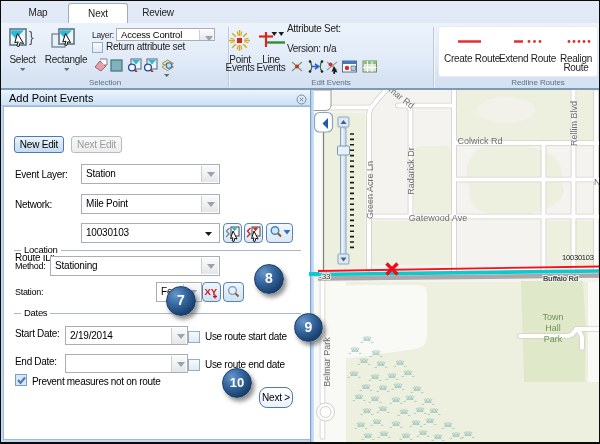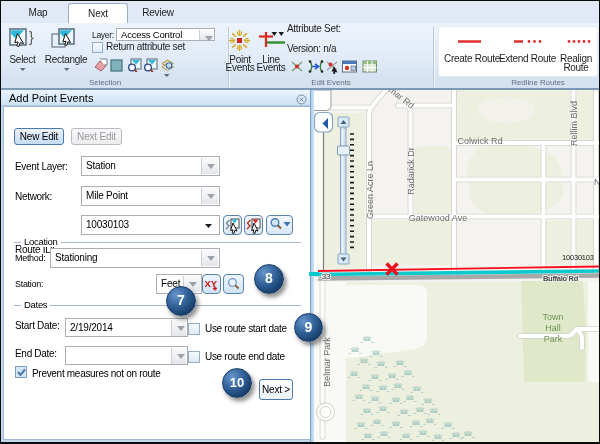--- a/index.html
+++ b/index.html
@@ -341,21 +341,21 @@
     </g>
   </g>
 </svg>
 </div>
 <div id="panel">
   <div id="phead">Add Point Events<svg style="position:absolute;right:7px;top:5px;" width="11" height="11" viewBox="0 0 11 11">
         <circle cx="5.5" cy="5.5" r="4.5" fill="none" stroke="#73828f" stroke-width="0.9"></circle>
         <path d="M3.8,3.8 L7.2,7.2 M7.2,3.8 L3.8,7.2" stroke="#73828f" stroke-width="0.9"></path>
       </svg></div>
   <div id="pbody">
-      <div style="position:absolute;left:0;top:9px;width:306px;height:242px;">
+      <div style="position:absolute;left:0;top:17px;width:306px;height:242px;">
   <div style="position:absolute;left:10px;top:12px;width:50px;height:17px;border:1px solid #4d7aae;border-radius:3px;background:linear-gradient(#eef5fd,#d6e6f7 50%,#c6dcf2);font-size:10px;text-align:center;line-height:15px;font-size:10px;letter-spacing:-0.2px;">New Edit</div>
   <div style="position:absolute;left:67px;top:12px;width:51px;height:17px;border:1px solid #b8bcc1;border-radius:3px;background:linear-gradient(#f7f8f9,#ececee);font-size:10px;letter-spacing:-0.2px;color:#9b9b9b;text-align:center;line-height:15px;">Next Edit</div>
   <div class="flabel" style="left:11px;top:45px;">Event Layer:</div>
   <div class="combo" style="left:77px;top:40px;width:139px;">Station<span class="combobtn"></span></div>
   <div class="flabel" style="left:11px;top:75px;">Network:</div>
   <div class="combo" style="left:77px;top:70px;width:139px;">Mile Point<span class="combobtn"></span></div>
   <div class="flabel" style="left:11px;top:104px;margin-top:24px;">Route ID:</div>
   <div class="combo" style="left:77px;top:99px;width:139px;">10030103
     <svg style="position:absolute;right:6px;top:8px;" width="8" height="5">
             <path d="M0,0 h7 l-3.5,4 Z" fill="#1a1a1a"></path>
@@ -406,21 +406,21 @@
   <div class="combo" style="left:61px;top:230px;width:123px;height:19px;">
           <span class="combobtn" style="width:15px;"></span>
         </div>
   <div class="cb" style="left:184px;top:235px;"></div>
   <div class="flabel" style="left:201px;top:235px;">Use route end date</div>
   <div class="cb" style="left:11px;top:250px;background:#d7e7f5;border-color:#7aa0c4;"></div>
   <svg style="position:absolute;left:12px;top:251px;" width="11" height="11">
           <path d="M2,5 L4.5,8 L9,2.5" stroke="#4a7ab0" stroke-width="2" fill="none"></path>
         </svg>
   <div class="flabel" style="left:28px;top:252px;">Prevent measures not on route</div>
-  <div style="position:absolute;left:255px;top:263px;width:34px;height:21px;border:1px solid #4d7aae;border-radius:3px;background:linear-gradient(#fdfeff,#eaf2fa);font-size:10px;letter-spacing:-0.2px;text-align:center;line-height:19px;white-space:nowrap;">Next &gt;</div>
+  <div style="position:absolute;left:255px;top:263px;width:34px;height:21px;border:1px solid #4d7aae;border-radius:8px;background:linear-gradient(#fdfeff,#eaf2fa);font-size:10px;letter-spacing:-0.2px;text-align:center;line-height:19px;white-space:nowrap;">Next &gt;</div>
   </div>
     </div>
   <div id="panelRborder"></div>
 </div>
 <div style="position:absolute;left:309px;top:272px;width:10px;height:4px;background:#0cc9ce;z-index:6;"></div>
 <div class="callout" style="left:166px;top:286px;width:30px;height:30px;line-height:27px;font-size:14px;">7</div>
 <div class="callout" style="left:254px;top:264px;width:30px;height:30px;line-height:27px;font-size:14px;">8</div>
 <div class="callout" style="left:294px;top:313px;width:29px;height:29px;line-height:26px;font-size:14px;">9</div>
 <div class="callout" style="left:222px;top:368px;width:30px;height:30px;line-height:27px;font-size:13px;">10</div>
 

